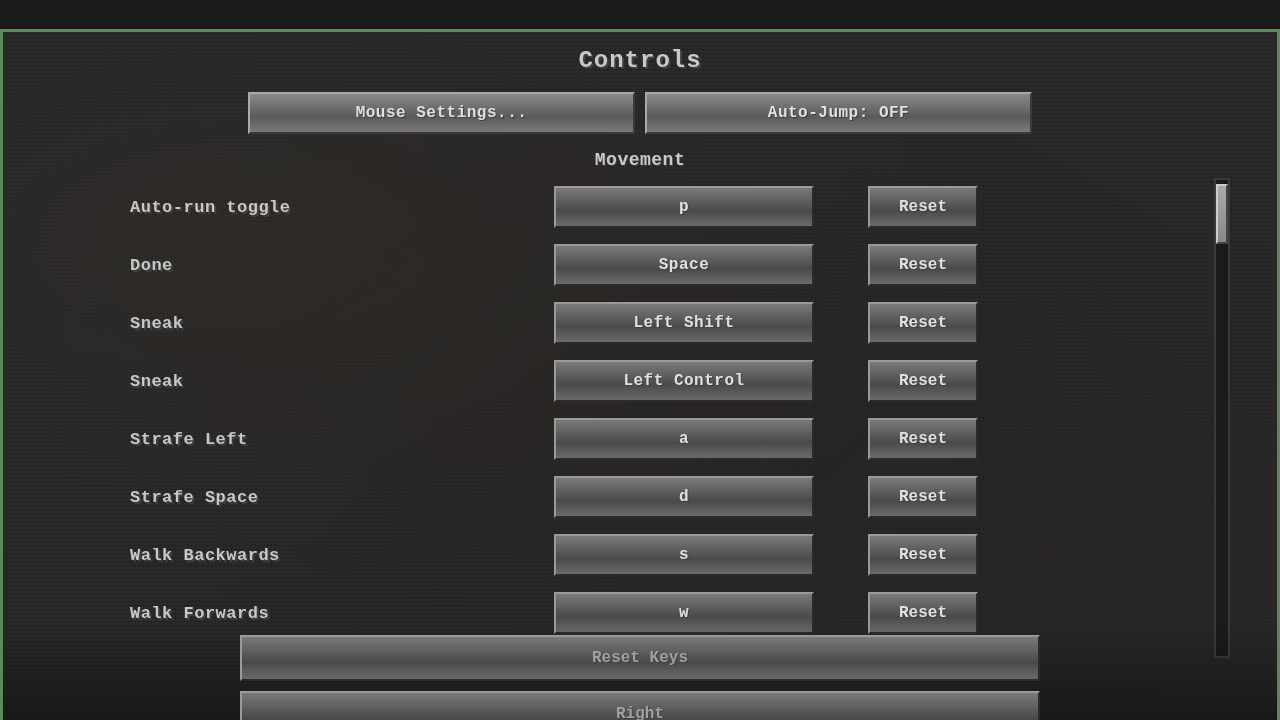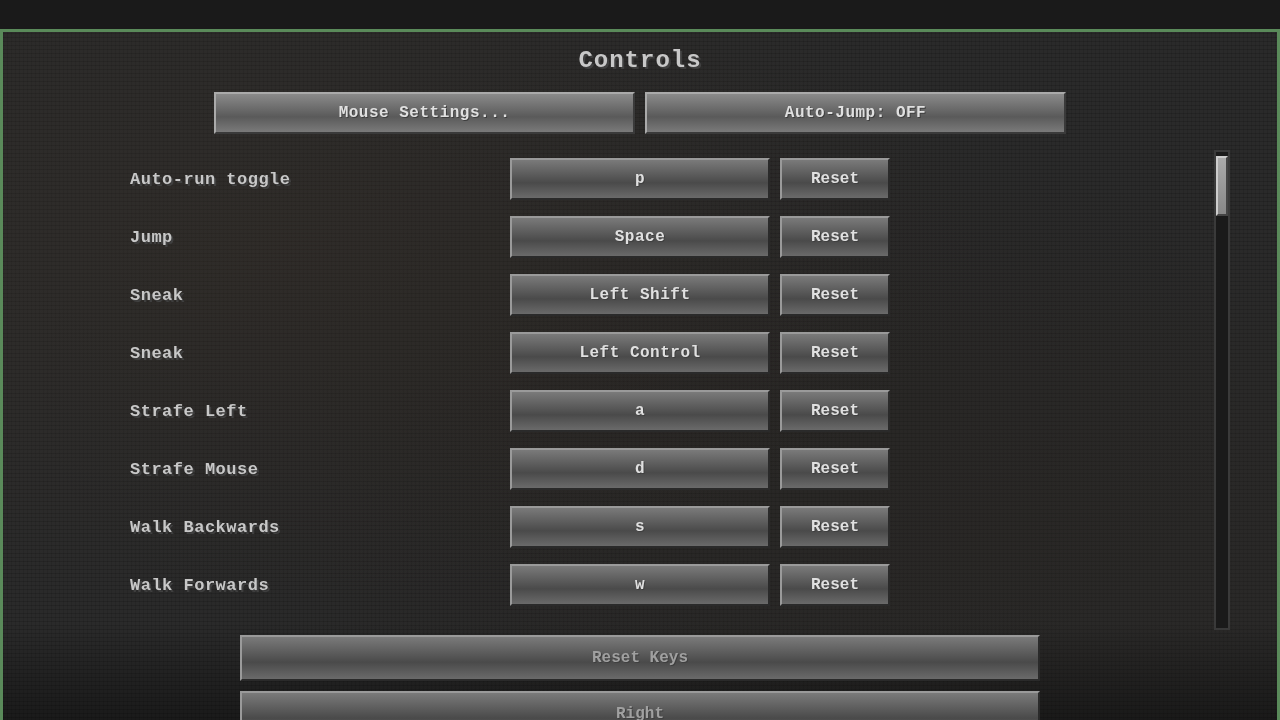--- a/index.html
+++ b/index.html
@@ -67,21 +67,21 @@
       letter-spacing: 1px;
       font-weight: bold;
       z-index: 1;
     }
 
     .top-buttons {
       display: flex;
       gap: 10px;
       margin-bottom: 16px;
       z-index: 1;
-      width: 852px;
+      width: 784px;
     }
 
     .mc-button {
       flex: 1;
       padding: 10px 16px;
       font-family: 'Courier New', Courier, monospace;
       font-size: 16px;
       font-weight: bold;
       color: #e0e0e0;
       text-shadow: 1px 1px 0px #3f3f3f;
@@ -118,20 +118,21 @@
     .controls-list {
       flex: 1;
       overflow: hidden;
     }
 
     .control-row {
       display: flex;
       align-items: center;
       padding: 4px 0;
       height: 58px;
+      gap: 44px;
     }
 
     .control-label {
       width: 460px;
       font-size: 17px;
       color: #c8c8c8;
       text-shadow: 2px 2px 0px #3f3f3f;
       font-weight: bold;
       letter-spacing: 0.5px;
       padding-left: 80px;
@@ -274,51 +275,52 @@
 <div class="bg">
   <div class="border-frame"></div>
 
   <h1 class="page-title">Controls</h1>
 
   <div class="top-buttons">
     <button class="mc-button">Mouse Settings...</button>
     <button class="mc-button">Auto-Jump: OFF</button>
   </div>
 
+  <div class="section-header">Movement</div>
 
   <div class="controls-area">
     <div class="controls-list">
 
     <div class="control-row">
           <span class="control-label">Auto-run toggle</span>
           <button class="key-button">p</button>
           <button class="reset-button">Reset</button>
         </div>
         <div class="control-row">
-          <span class="control-label">Jump</span>
+          <span class="control-label">Done</span>
           <button class="key-button">Space</button>
           <button class="reset-button">Reset</button>
         </div>
         <div class="control-row">
           <span class="control-label">Sneak</span>
           <button class="key-button">Left Shift</button>
           <button class="reset-button">Reset</button>
         </div>
         <div class="control-row">
           <span class="control-label">Sneak</span>
           <button class="key-button">Left Control</button>
           <button class="reset-button">Reset</button>
         </div>
         <div class="control-row">
           <span class="control-label">Strafe Left</span>
           <button class="key-button">a</button>
           <button class="reset-button">Reset</button>
         </div>
         <div class="control-row">
-          <span class="control-label">Strafe Mouse</span>
+          <span class="control-label">Strafe Space</span>
           <button class="key-button">d</button>
           <button class="reset-button">Reset</button>
         </div>
         <div class="control-row">
           <span class="control-label">Walk Backwards</span>
           <button class="key-button">s</button>
           <button class="reset-button">Reset</button>
         </div>
         <div class="control-row">
           <span class="control-label">Walk Forwards</span>

